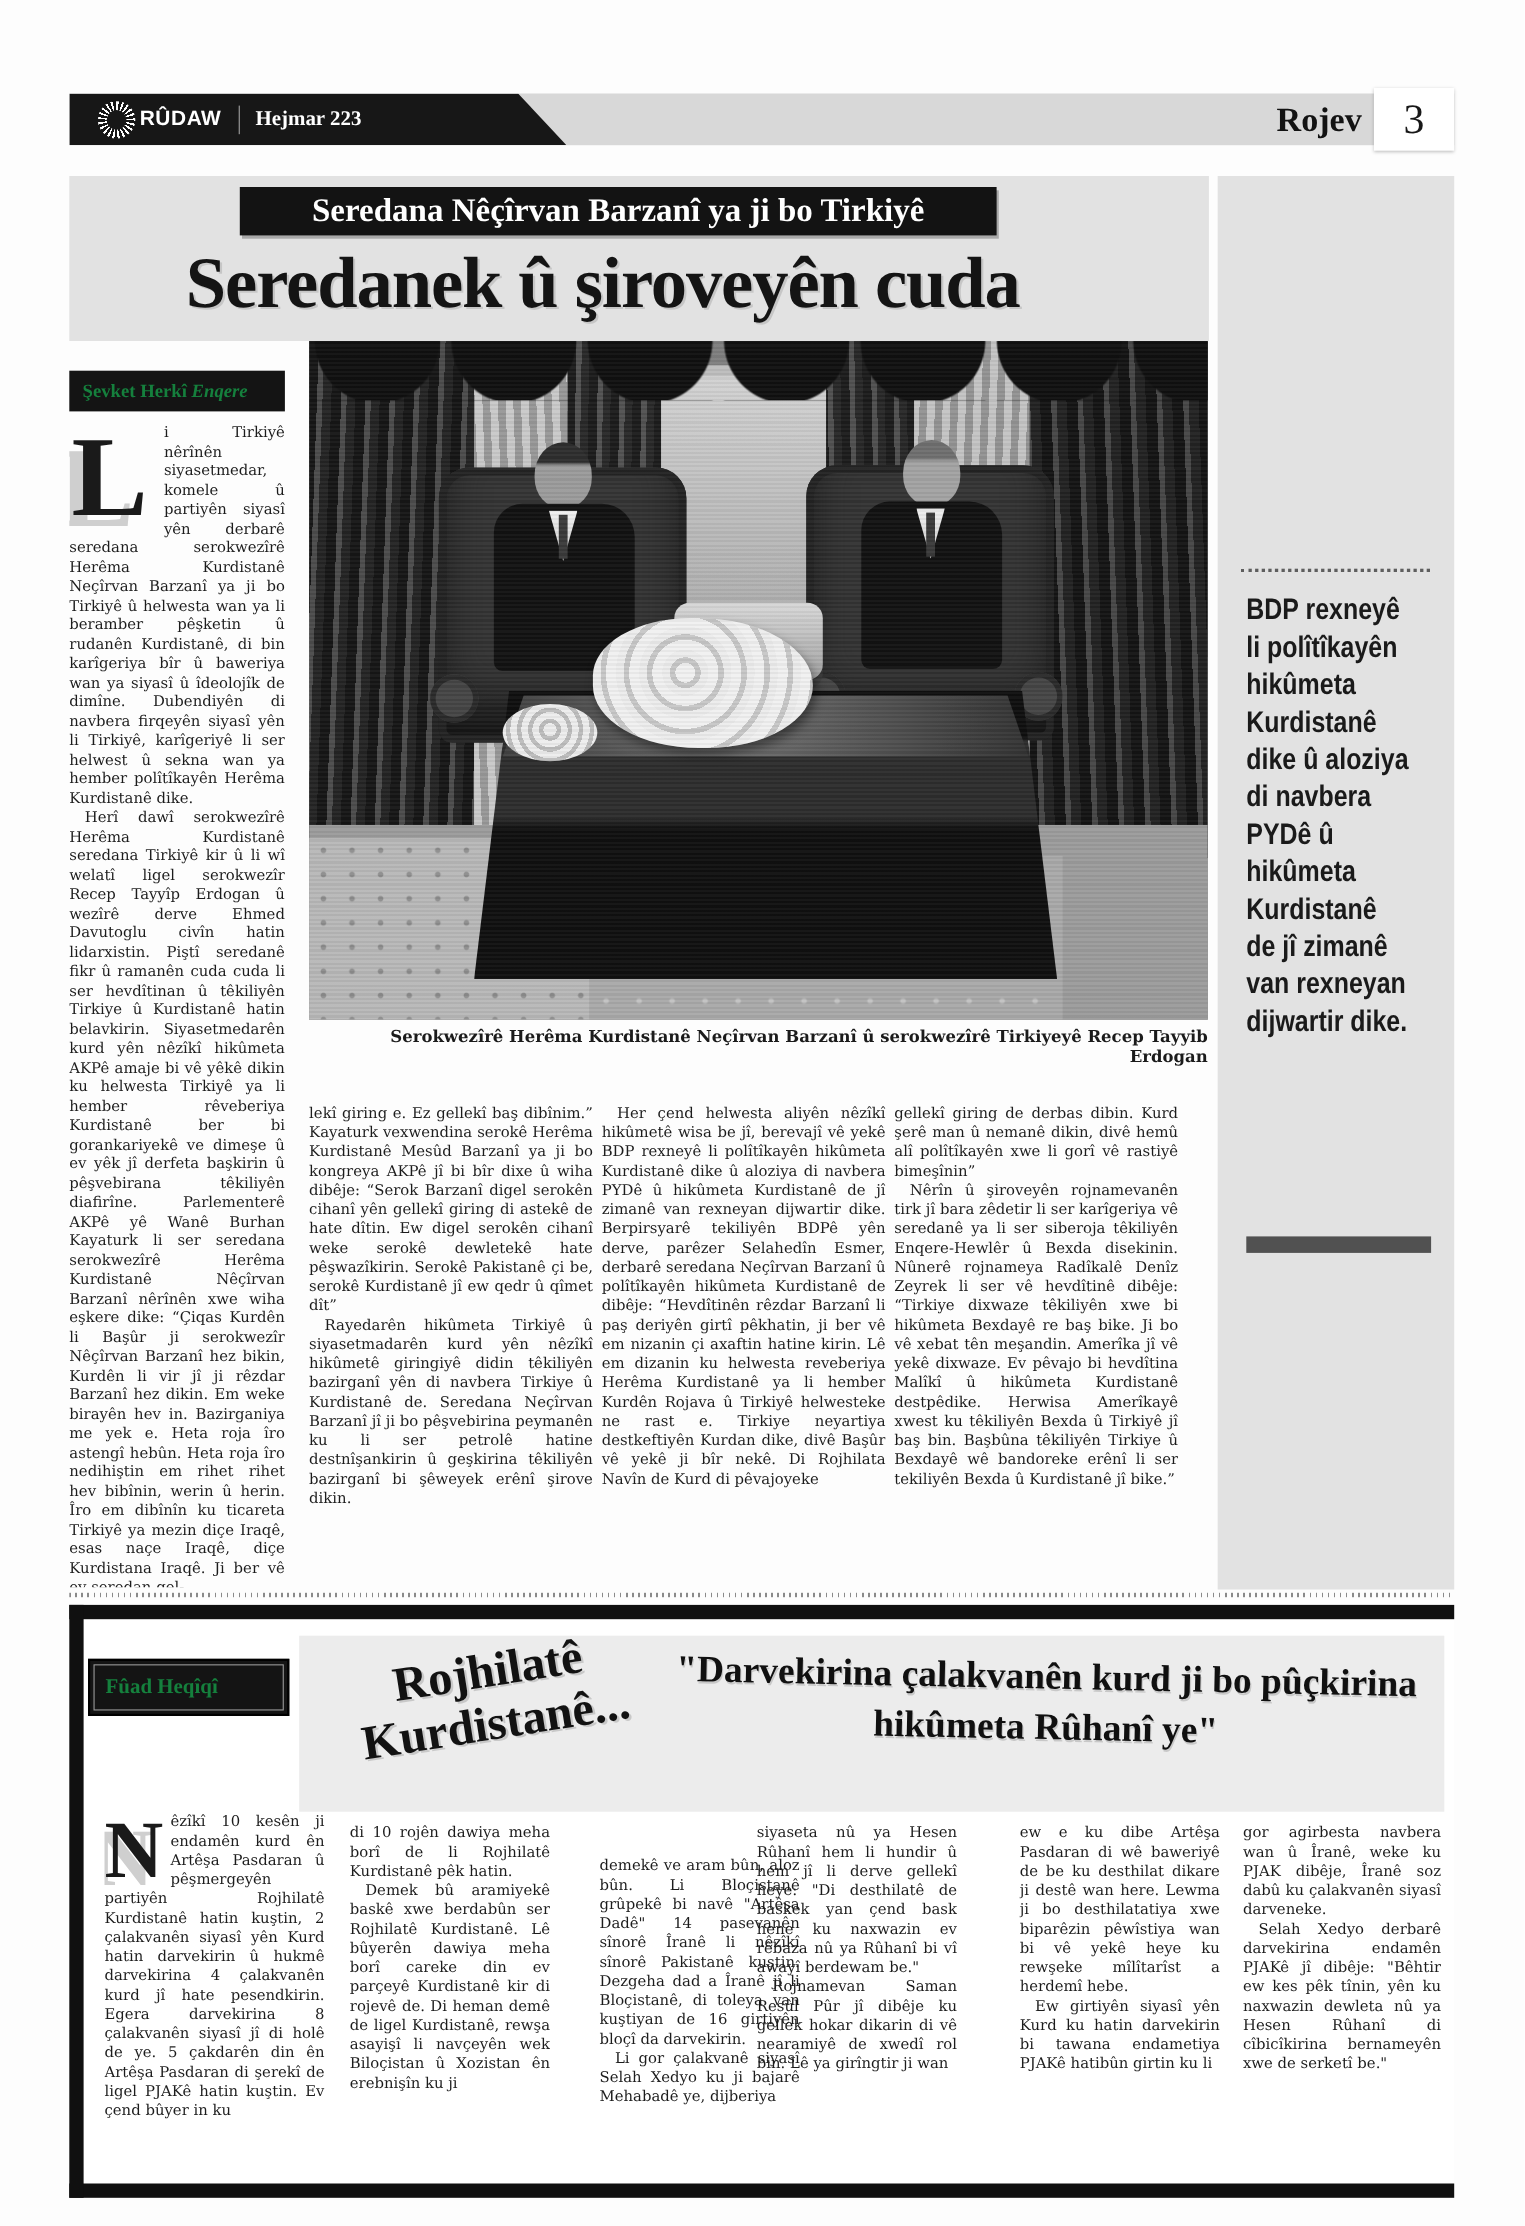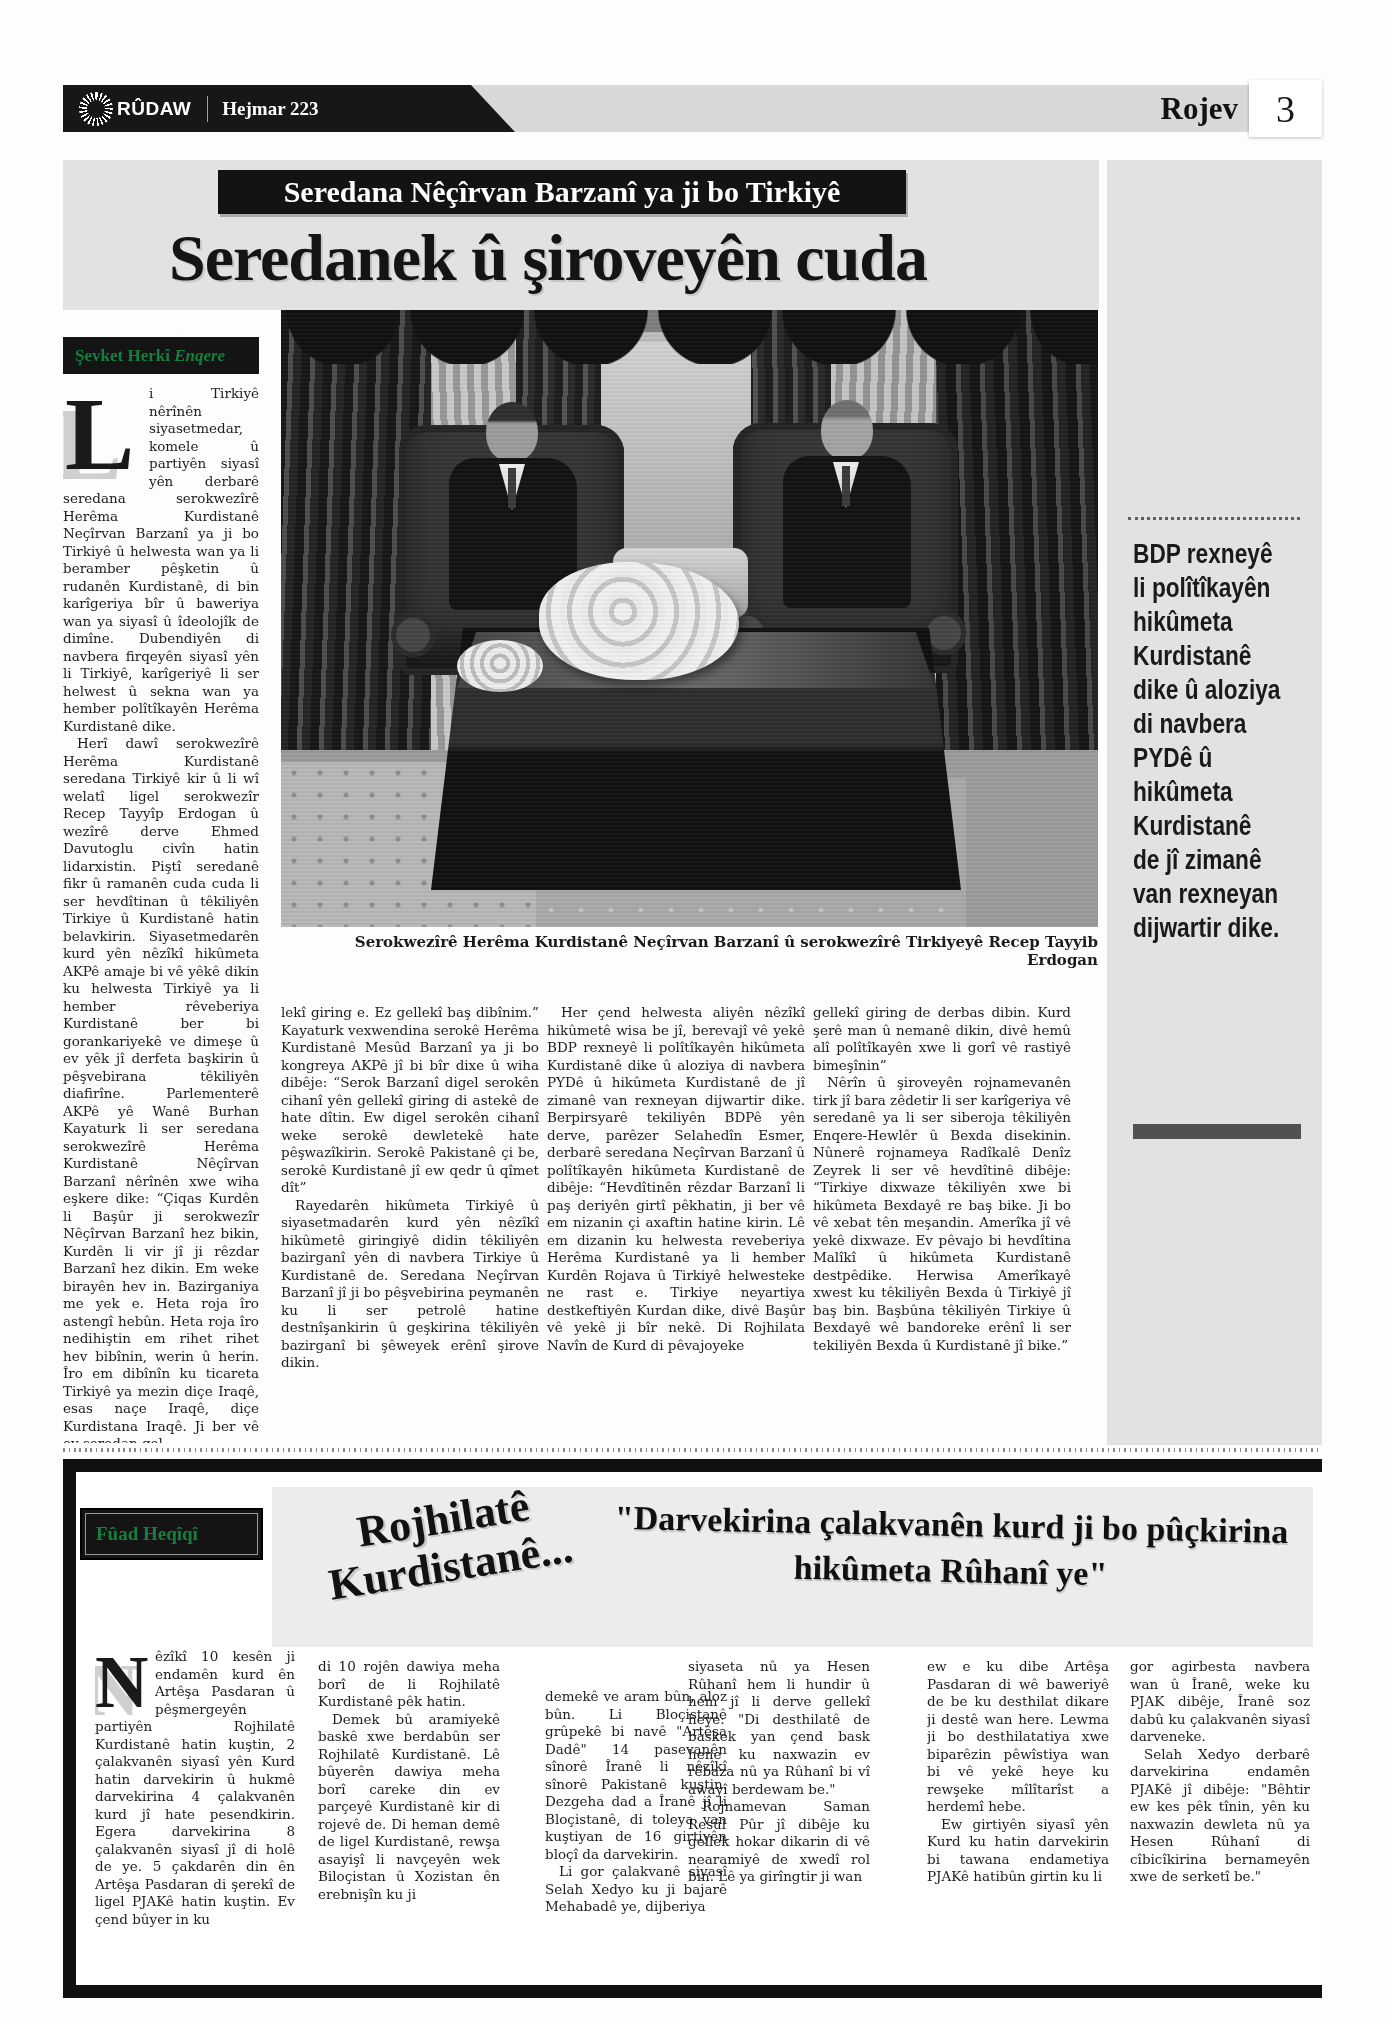--- a/index.html
+++ b/index.html
@@ -4,21 +4,21 @@
 <style>
   html,body{margin:0;padding:0;background:#ffffff;}
   .page{position:relative;width:1386px;height:2024px;margin:0 auto;background:#fdfdfd;overflow:hidden;
         font-family:"DejaVu Serif",serif;color:#1e1e1e;}
   .abs{position:absolute;}
 
   
   .header-strip{left:63px;top:85px;width:1259px;height:47px;background:#d8d8d8;}
   .brand-banner{left:63px;top:85px;width:452px;height:47px;background:#171717;
     clip-path:polygon(0 0,calc(100% - 44px) 0,100% 100%,0 100%);
-    display:flex;align-items:center;padding-left:16px;box-sizing:border-box;color:#fff;}
+    display:flex;align-items:center;padding-left:26px;box-sizing:border-box;color:#fff;}
   .burst{position:relative;width:34px;height:34px;flex:0 0 34px;}
   .burst::before{content:'';position:absolute;inset:0;border-radius:50%;
     background:repeating-conic-gradient(#ffffff 0deg 7deg,transparent 7deg 17deg);}
   .burst::after{content:'';position:absolute;inset:8px;border-radius:50%;background:#171717;}
   .brand-name{font-family:"Liberation Sans",sans-serif;font-weight:bold;font-size:19px;
     letter-spacing:.5px;margin-left:4px;}
   .brand-sep{width:1px;height:26px;background:#cfcfcf;opacity:.75;margin:0 14px 0 16px;}
   .issue{font-family:"Liberation Serif",serif;font-weight:bold;font-size:19px;}
   .section-label{left:1108px;top:85px;width:130px;height:47px;line-height:47px;text-align:right;
     font-family:"Liberation Serif",serif;font-weight:bold;font-size:31px;color:#121212;}

